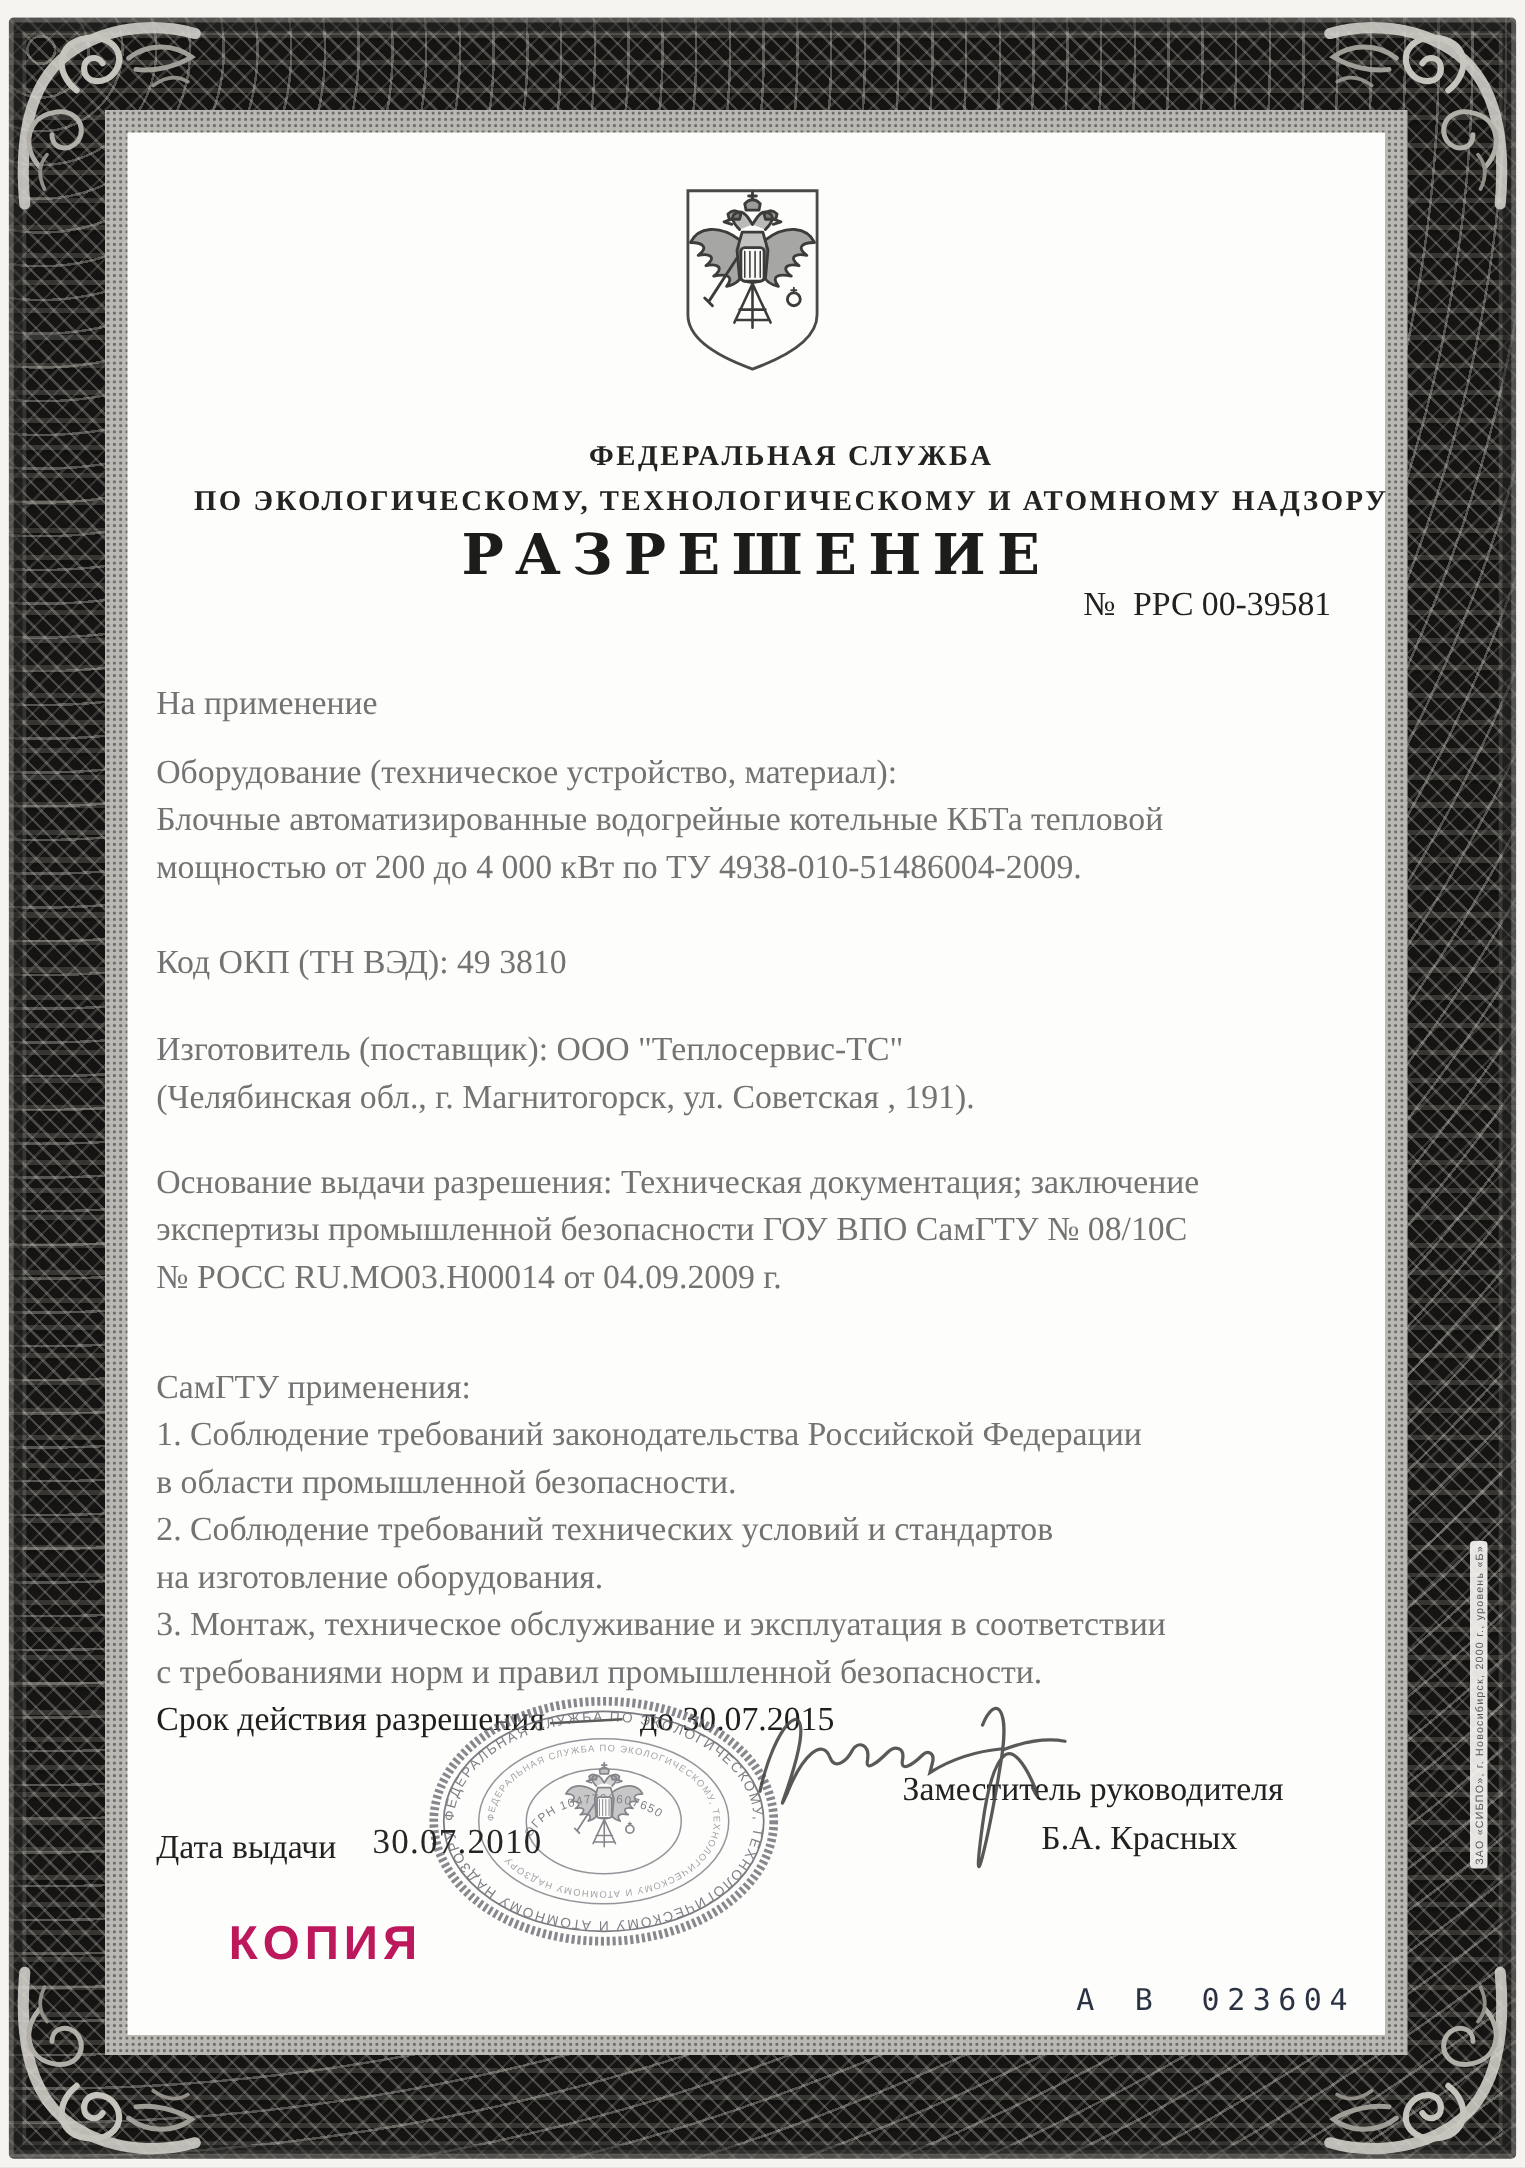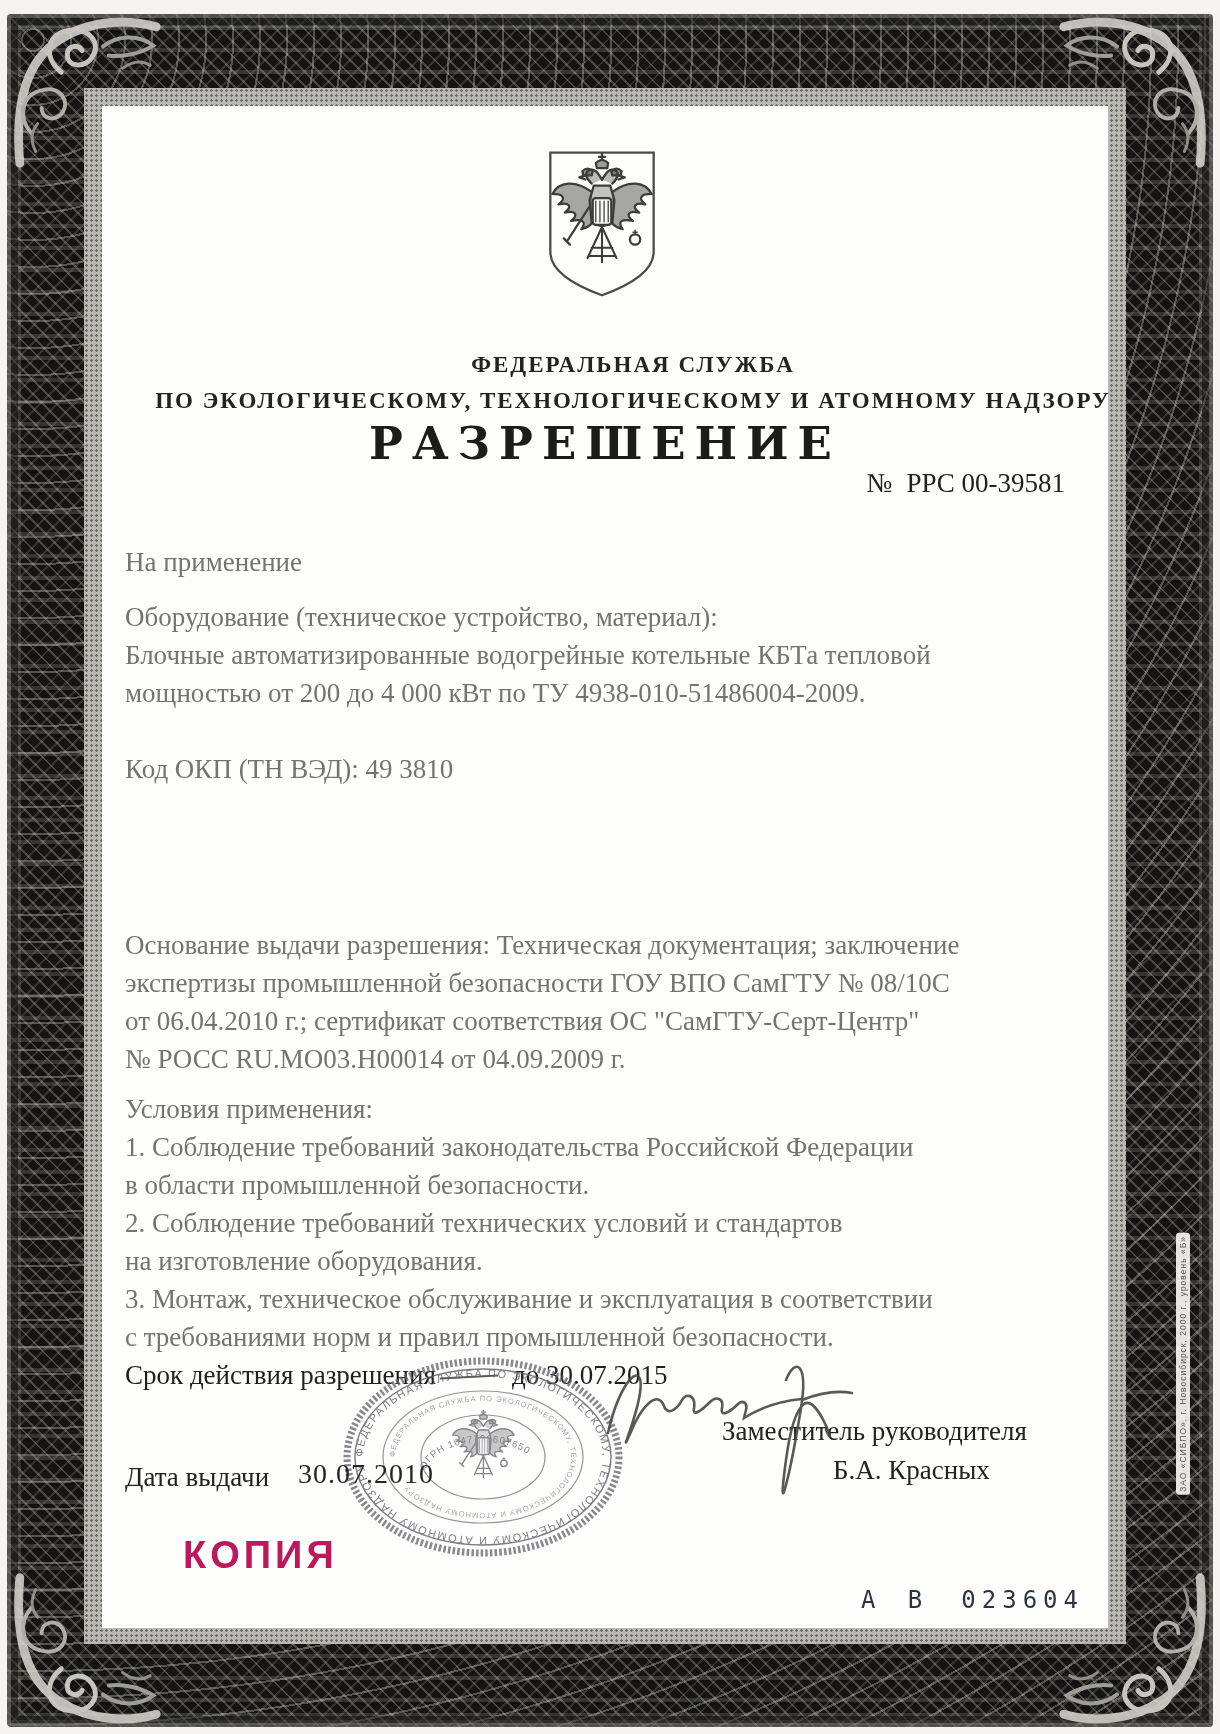--- a/index.html
+++ b/index.html
@@ -142,30 +142,33 @@
   <div class="abs para" style="top:598px">
     <div>Оборудование (техническое устройство, материал):</div>
     <div>Блочные автоматизированные водогрейные котельные КБТа тепловой</div>
     <div>мощностью от 200 до 4 000 кВт по ТУ 4938-010-51486004-2009.</div>
   </div>
 
   <div class="abs para" style="top:750px">
     <div>Код ОКП (ТН ВЭД): 49 3810</div>
   </div>
 
+  <div class="abs para" style="top:820px">
+    <div>Изготовитель (поставщик): ООО "Теплосервис-ТС"</div>
+    <div>(Челябинская обл., г. Магнитогорск, ул. Советская , 191).</div>
+  </div>
 
   <div class="abs para" style="top:926px">
     <div>Основание выдачи разрешения: Техническая документация; заключение</div>
     <div>экспертизы промышленной безопасности ГОУ ВПО СамГТУ № 08/10С</div>
-    <div>от 06.04.2010 г.; сертификат соответствия ОС "СамГТУ-Серт-Центр"</div>
     <div>№ РОСС RU.МО03.Н00014 от 04.09.2009 г.</div>
   </div>
 
   <div class="abs para" style="top:1090px">
-    <div>Условия применения:</div>
+    <div>СамГТУ применения:</div>
     <div>1. Соблюдение требований законодательства Российской Федерации</div>
     <div>в области промышленной безопасности.</div>
     <div>2. Соблюдение требований технических условий и стандартов</div>
     <div>на изготовление оборудования.</div>
     <div>3. Монтаж, техническое обслуживание и эксплуатация в соответствии</div>
     <div>с требованиями норм и правил промышленной безопасности.</div>
   </div>
 
   <div class="abs validity">
     <span>Срок действия разрешения</span><span class="connector"></span><span>до 30.07.2015</span>

